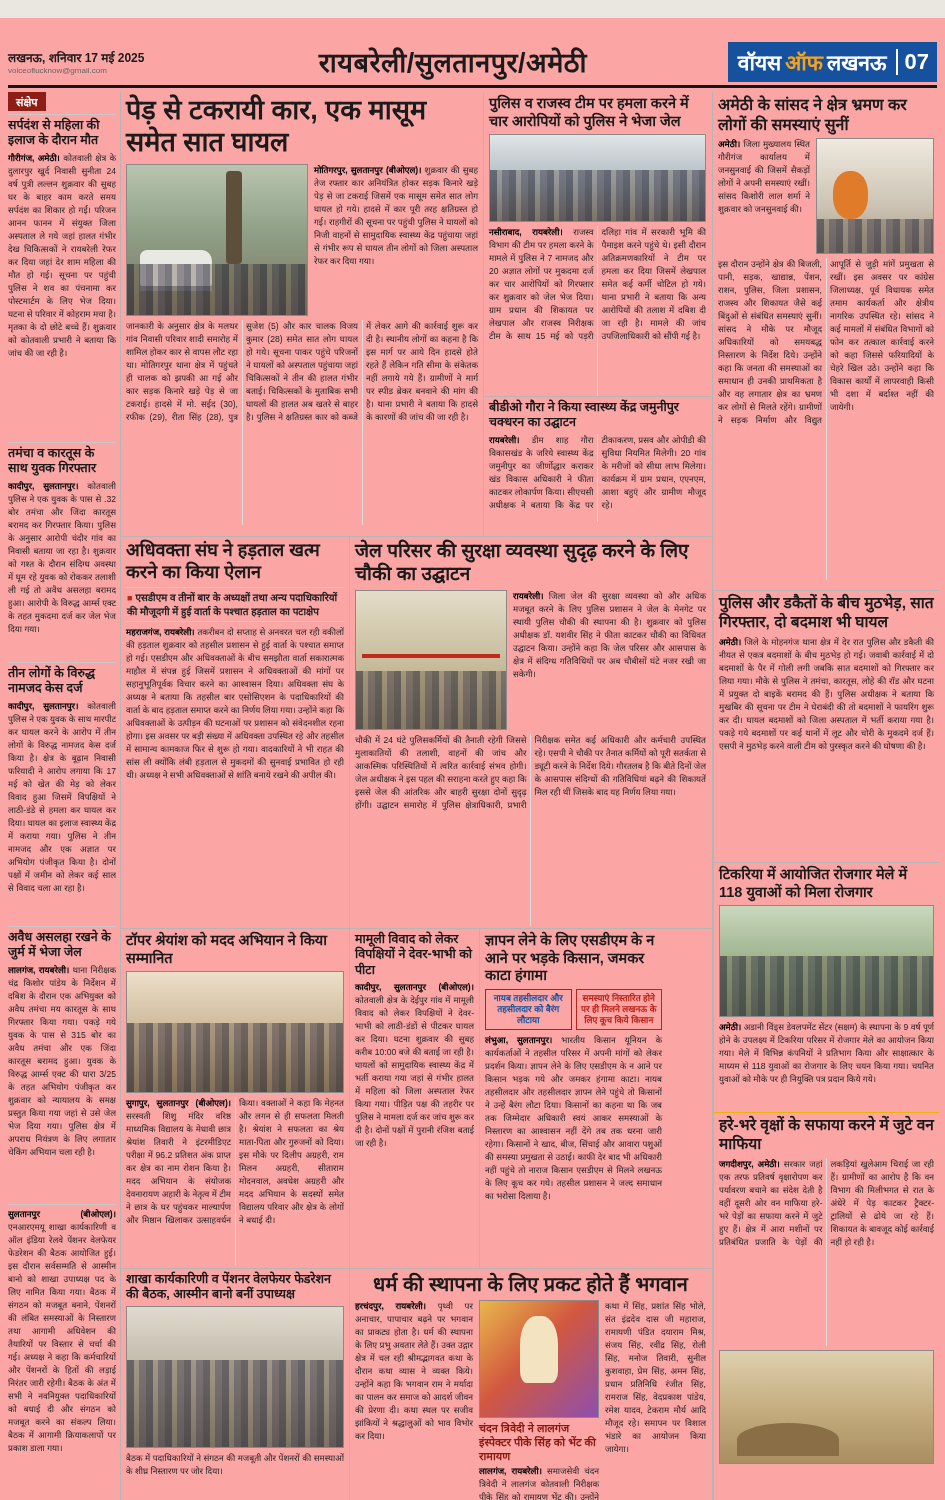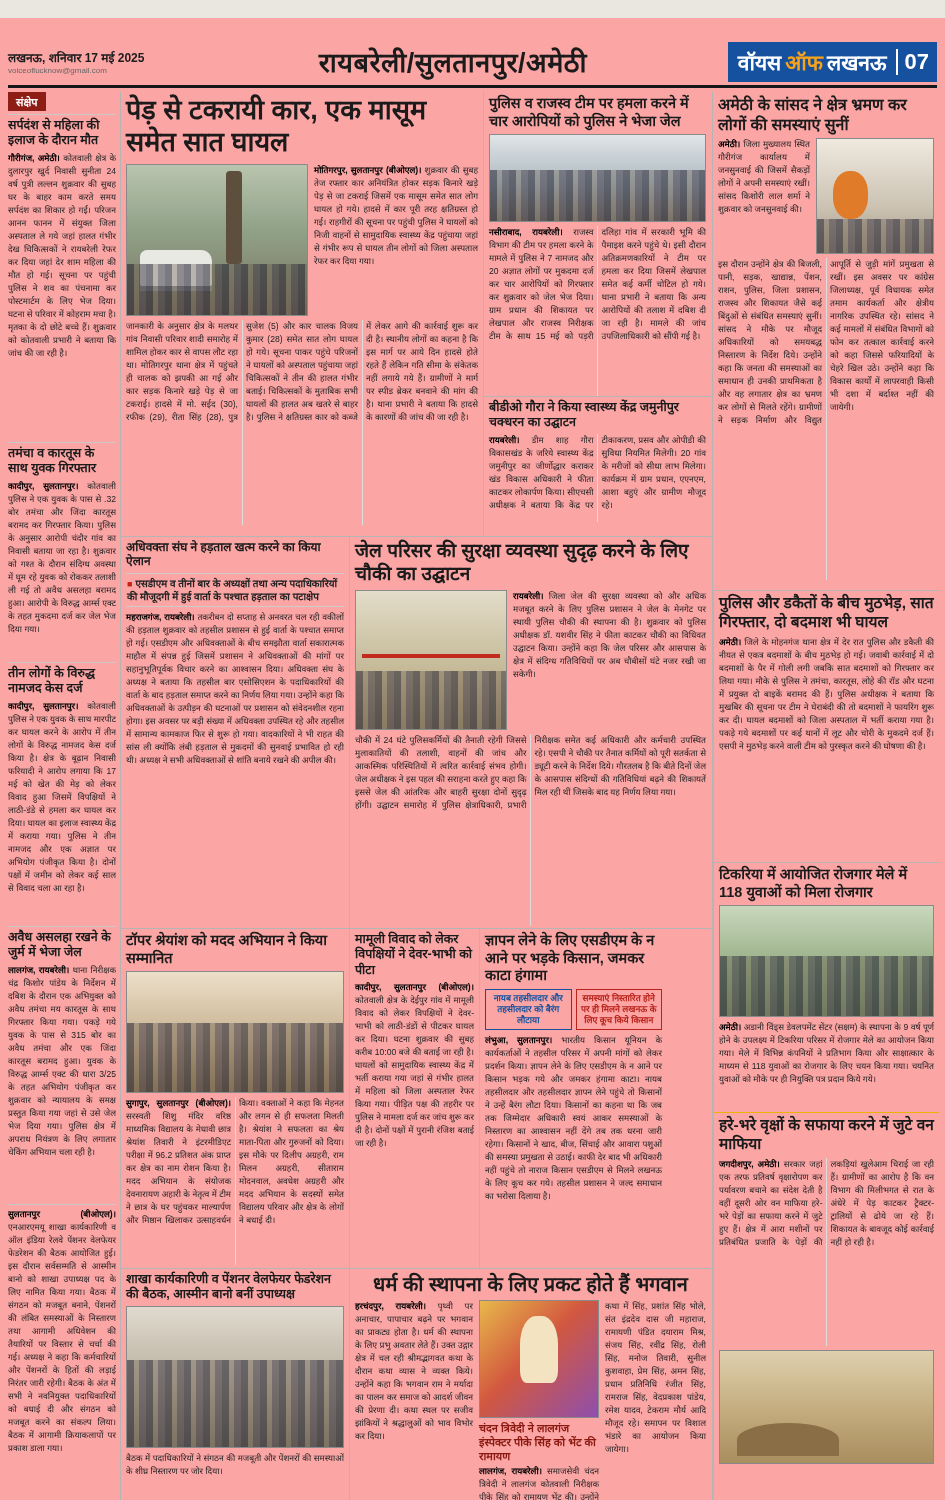--- a/index.html
+++ b/index.html
@@ -26,21 +26,21 @@
 
   .row { display:flex; border-top:1px solid #b5b5b5; }
   .row:first-child { border-top:none; }
   .art { padding:3px 5px; overflow:hidden; height:100%; }
   .art + .art { border-left:1px solid #b5b5b5; }
   .r1 { height:444px; } .r2 { height:392px; } .r3 { height:340px; } .r4 { height:258px; }
   .w362 { width:362px; } .w228 { width:228px; } .w130 { width:130px; } .w232 { width:188px; }
 
   
   .h-xl { font-size:27px; line-height:1.18; font-weight:700; margin-bottom:5px; }
-  .h-lg { font-size:12px; line-height:1.2; font-weight:700; margin-bottom:4px; }
+  .h-lg { font-size:18px; line-height:1.2; font-weight:700; margin-bottom:4px; }
   .h-md { font-size:14.5px; line-height:1.22; font-weight:700; margin-bottom:4px; }
   .h-sm { font-size:12.5px; line-height:1.22; font-weight:700; margin-bottom:3px; }
   .h-center { text-align:center; }
   .body { font-size:8.6px; line-height:13px; text-align:justify; color:#222; }
   .dateline { font-weight:700; color:#000; }
   .cols2 { column-count:2; column-gap:8px; column-rule:1px solid #ddd; }
   .cols3 { column-count:3; column-gap:8px; column-rule:1px solid #ddd; }
   .media-row { display:flex; gap:6px; margin-bottom:4px; }
   .subhead { font-size:10px; line-height:1.3; font-weight:700; color:#222; border-top:1px solid #ccc; border-bottom:1px solid #ccc; padding:3px 1px; margin-bottom:4px; }
   .subhead .bullet { color:#c3241a; margin-right:3px; font-size:9px; }

